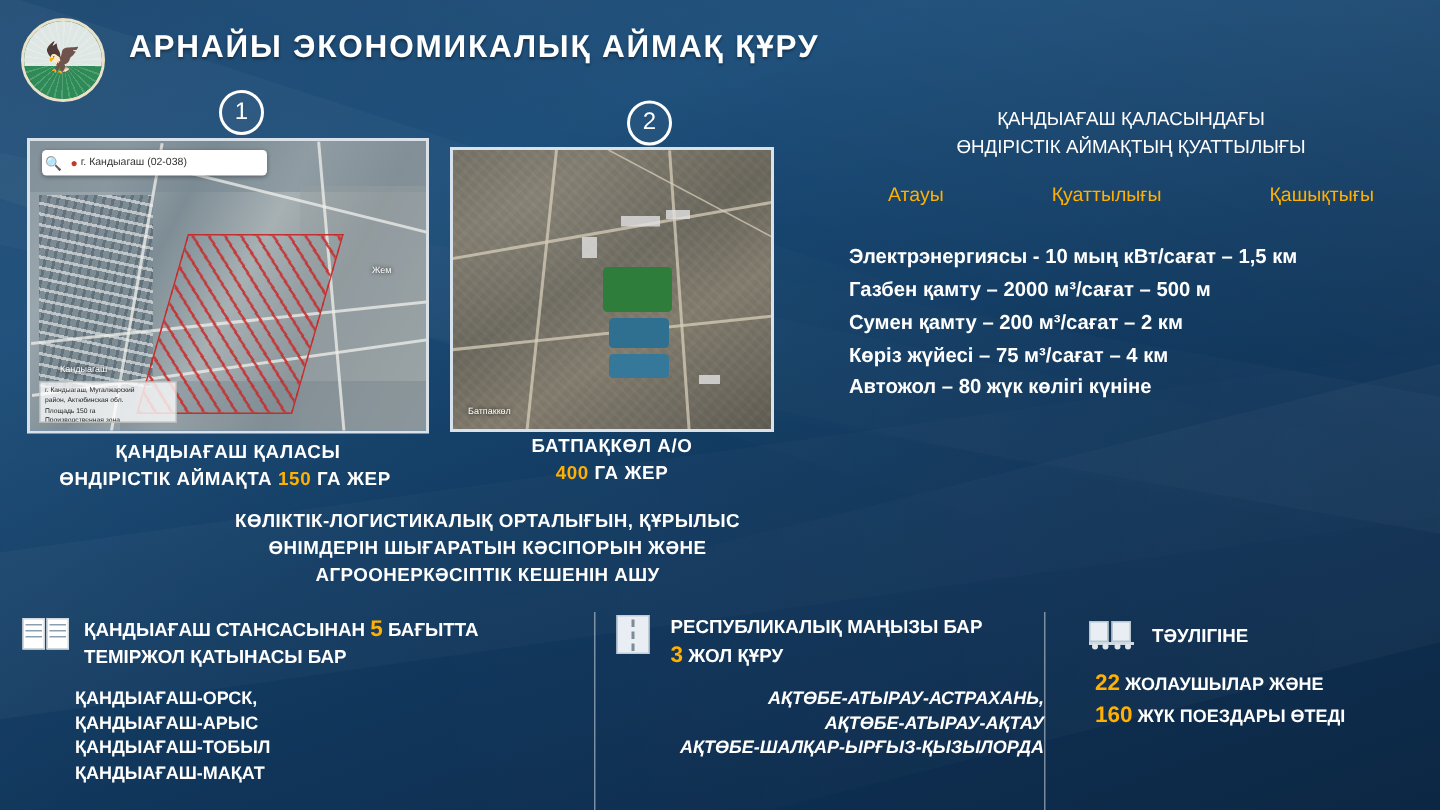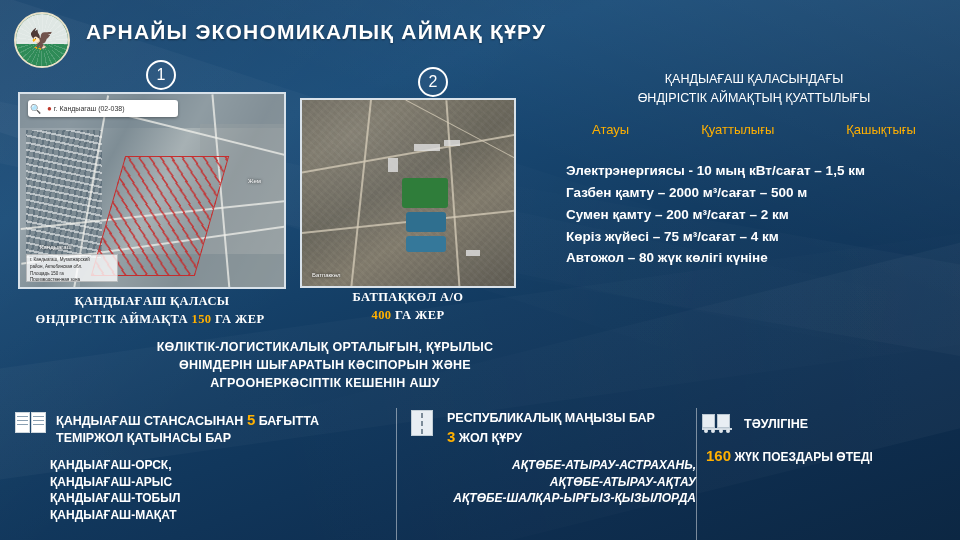--- a/index.html
+++ b/index.html
@@ -145,21 +145,20 @@
     position:absolute; border-radius:3px;
   }
   .m2-build {
     position:absolute; background: rgba(225,225,225,.8);
   }
 
   
   .cap {
     position:absolute; color:#ffffff; font-size:12.5px; font-weight:bold; text-align:center;
     letter-spacing:.4px;
-    font-family:Liberation Serif, serif;
   }
   #cap1a { left:18px; top:294px; width:268px; }
   #cap1b { left:0px; top:312px; width:300px; }
   #cap2a { left:300px; top:290px; width:216px; }
   #cap2b { left:300px; top:308px; width:216px; }
   .hl { color:#ffb000; }
 
   
   #midtext {
     position:absolute; left:90px; top:338px; width:470px;
@@ -183,21 +182,21 @@
   }
 
   
   #bottom {
     position:absolute; left:0; top:408px; width:960px; height:132px;
     display:flex;
   }
   .bcol { position:relative; color:#fff; }
   .bcol.c1 { width: 396px; padding-left:14px; }
   .bcol.c2 { width: 300px; padding-left:8px; border-left:1px solid rgba(255,255,255,.45); }
-  .bcol.c3 { width: 264px; padding-left:5px; border-left:1px solid rgba(255,255,255,.45); }
+  .bcol.c3 { width: 264px; padding-left:29px; border-left:1px solid rgba(255,255,255,.45); }
   .bhead {
     display:flex; align-items:flex-start; gap:8px;
   }
   .bicon { flex:0 0 auto; width:34px; height:28px; position:relative; }
   .btext { font-size:12.5px; font-weight:bold; line-height:1.35; padding-top:2px; }
   .bsub {
     font-size:12px; font-weight:bold; line-height:1.38; margin-top:10px;
   }
   .c1 .bsub { padding-left:36px; }
   .c2 .bsub { text-align:right; font-style:italic; }
@@ -393,20 +392,24 @@
           <div class="bar"></div>
           <div class="wh" style="left:2px;"></div>
           <div class="wh" style="left:9px;"></div>
           <div class="wh" style="left:17px;"></div>
           <div class="wh" style="left:24px;"></div>
         </div>
         <div class="btext" style="padding-top:8px;">ТӘУЛІГІНЕ</div>
       </div>
       <div class="bsub" style="font-style:normal;padding-left:4px;">
         <div>
+          <span class="num">22</span>
+          <span>ЖОЛАУШЫЛАР ЖӘНЕ</span>
+        </div>
+        <div>
           <span class="num">160</span>
           <span>ЖҮК ПОЕЗДАРЫ ӨТЕДІ</span>
         </div>
       </div>
     </div>
 
   </div>
 </div>
 
 </body></html>

